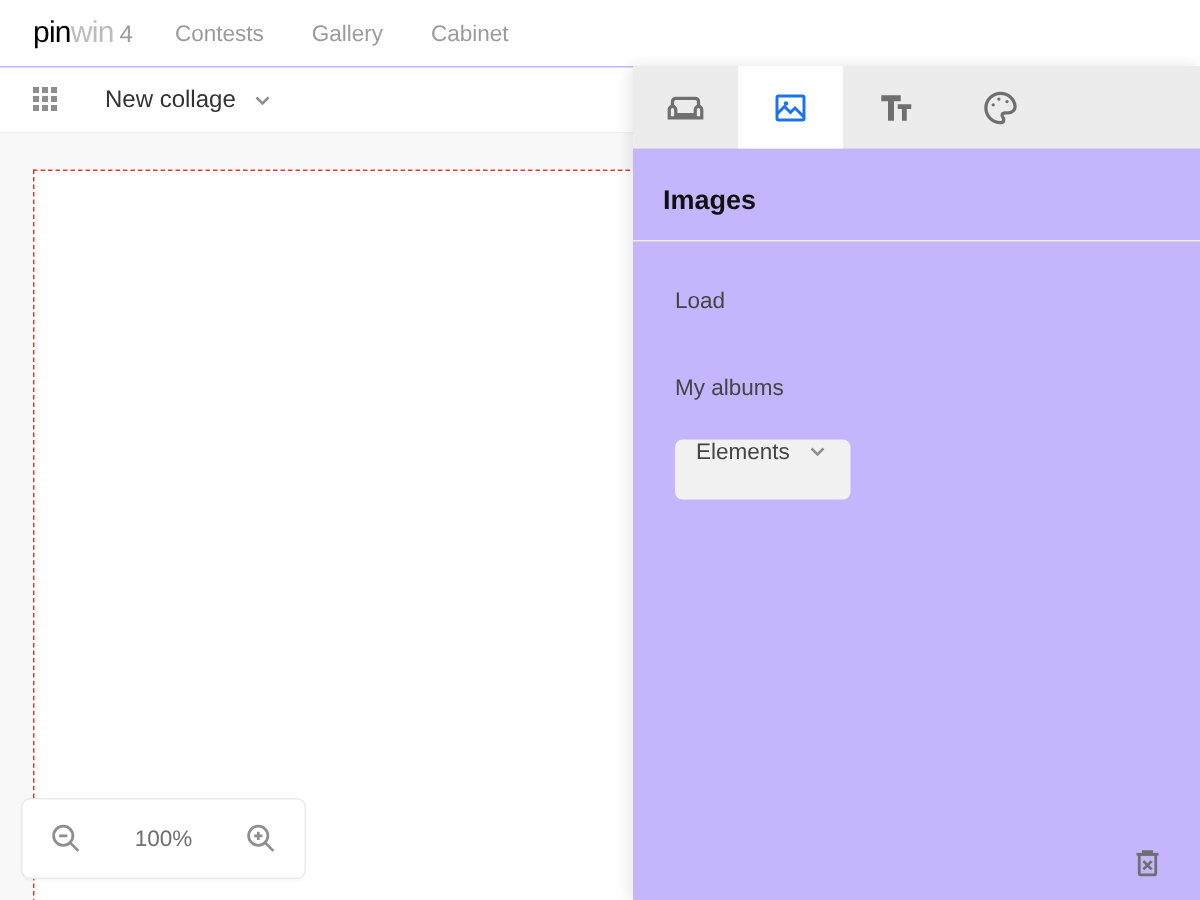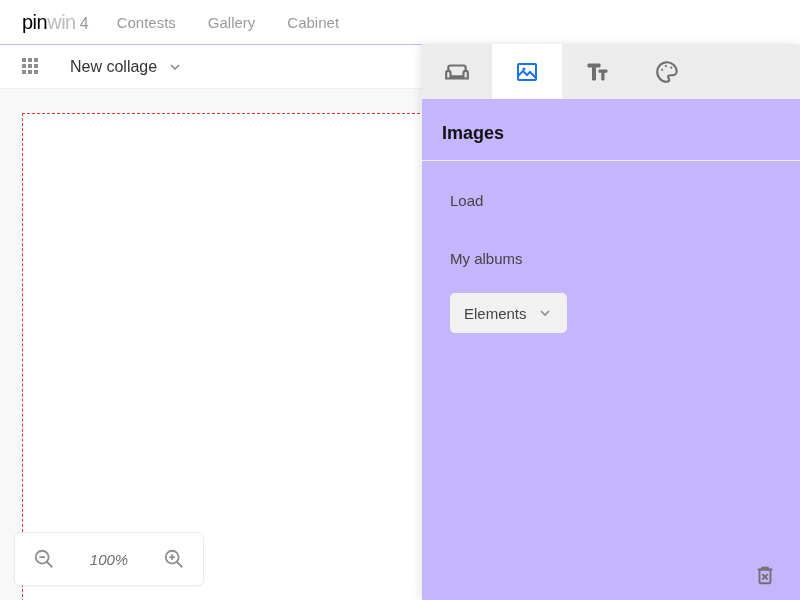--- a/index.html
+++ b/index.html
@@ -41,21 +41,20 @@
   }
   .grid-icon span { background: #8e8e8e; }
   .doc-title { display: flex; align-items: center; cursor: pointer; color: #333; }
   .doc-title svg { margin-left: 10px; }
 
   
   .workspace {
     position: absolute;
     top: 89px; left: 0; right: 0; bottom: 0;
     background: #f8f8f8;
-    font-style: italic;
   }
   .canvas {
     position: absolute;
     left: 22px; top: 24px;
     width: 758px;
     height: 900px;
     background: #fff;
     border: 1.5px dashed #e53935;
   }
 
@@ -121,21 +120,21 @@
   .panel-item {
     height: 58px;
     display: flex;
     align-items: center;
     font-size: 15px;
     color: #444;
     cursor: pointer;
   }
   .elements-chip {
     display: inline-flex;
-    align-items: center;
+    align-items: flex-start;
     background: #f1f1f1;
     border-radius: 5px;
     height: 40px;
     padding: 0 14px;
     font-size: 15px;
     color: #444;
     margin-top: 6px;
     cursor: pointer;
     width: fit-content;
   }

